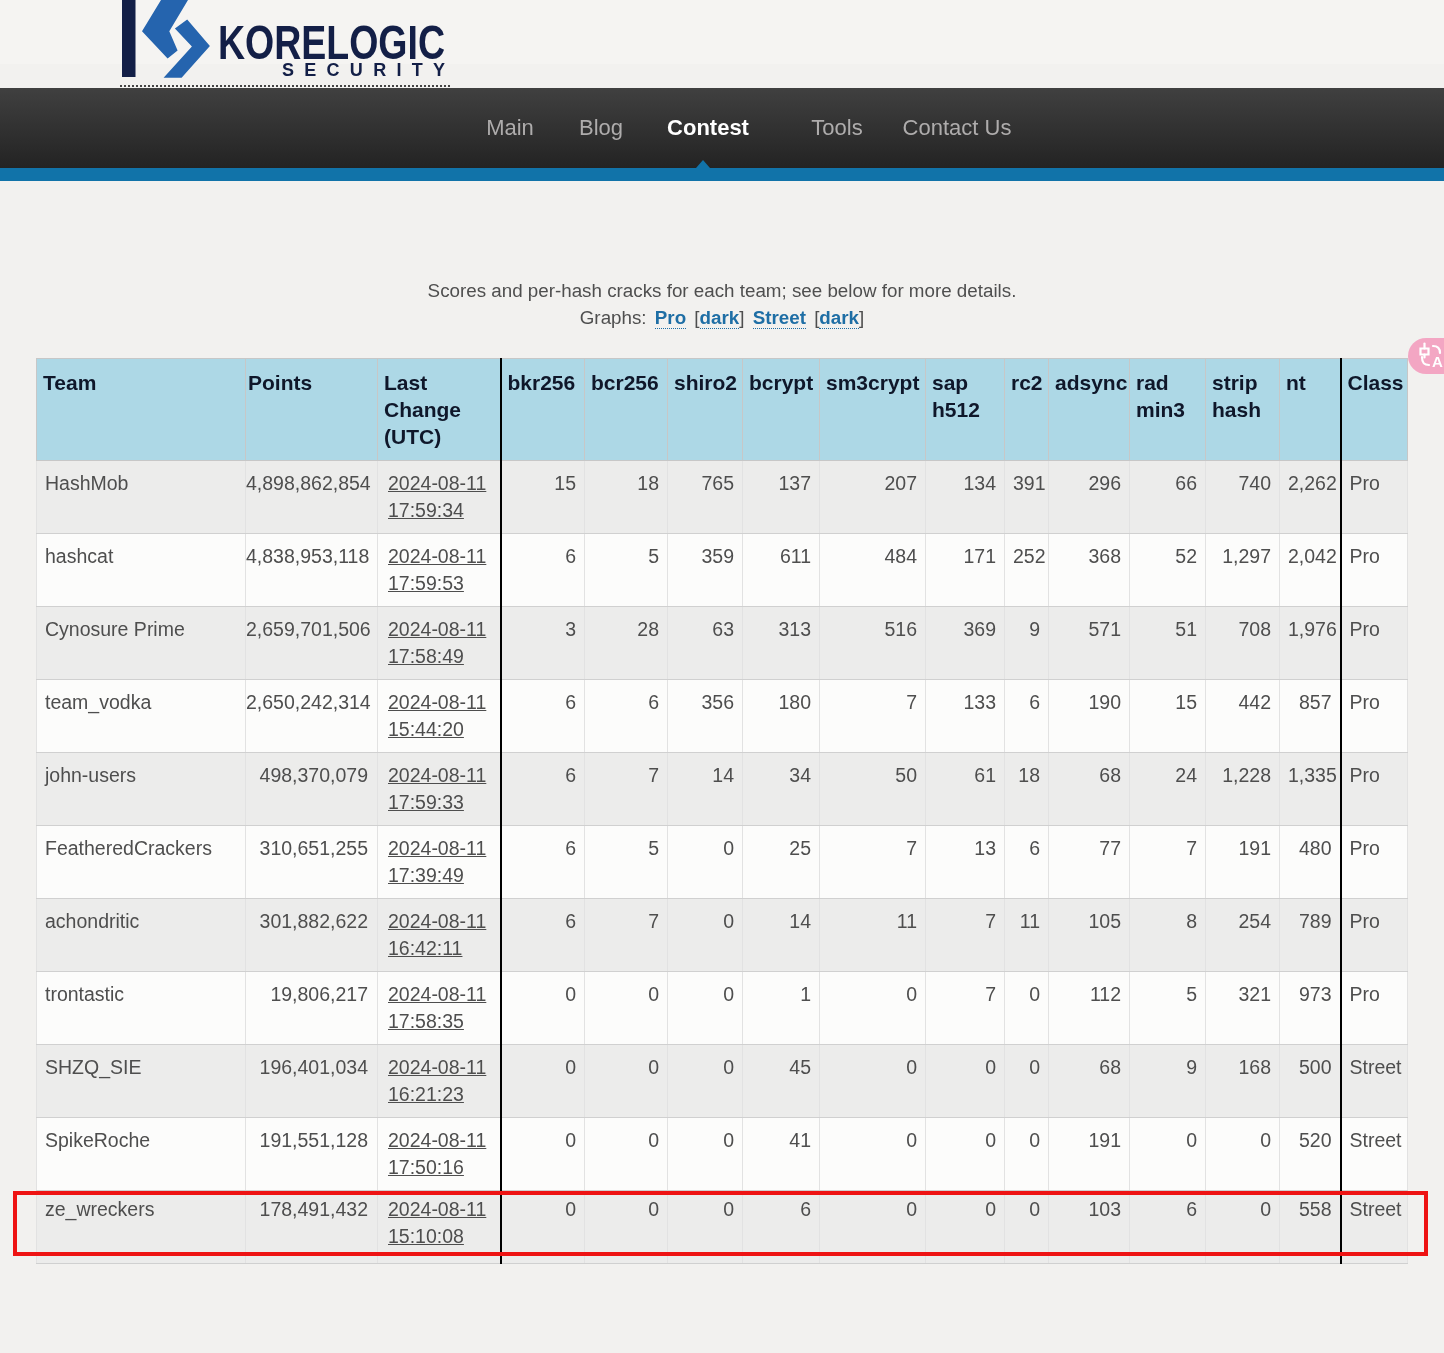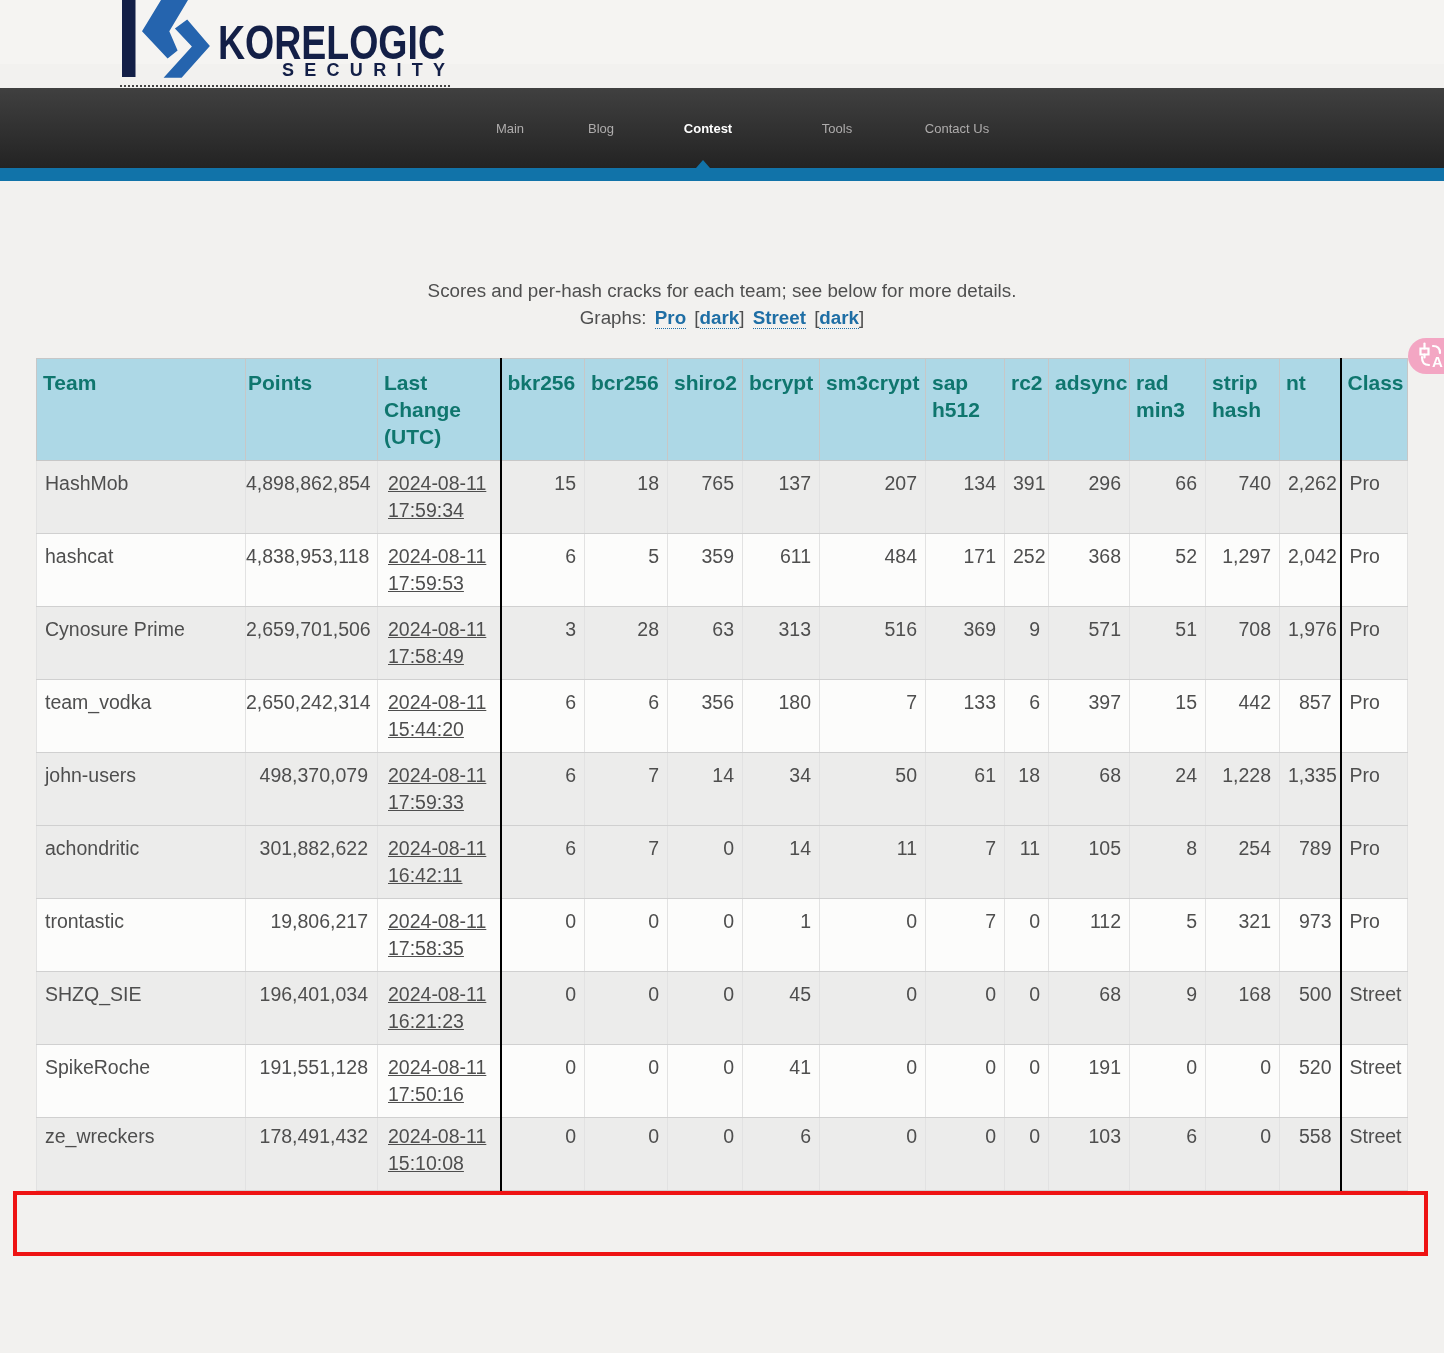--- a/index.html
+++ b/index.html
@@ -19,21 +19,21 @@
   border-top:2px dotted #444;
 }
 #logo { position:absolute; left:100px; top:0; }
 
 #nav {
   position:absolute; left:0; top:88px; width:1444px; height:80px;
   background:linear-gradient(#404040,#232323);
 }
 #nav .it {
   position:absolute; top:50%; transform:translate(-50%,-50%);
-  color:#aeacac; font-size:13px; white-space:nowrap;
+  color:#aeacac; font-size:22px; white-space:nowrap;
 }
 #nav .it.on { color:#fff; font-weight:bold; }
 #bluebar {
   position:absolute; left:0; top:168px; width:1444px; height:13px;
   background:#1173a9;
 }
 #bluebar .tri {
   position:absolute; left:696px; top:-8px;
   width:0; height:0;
   border-left:7px solid transparent;
@@ -56,21 +56,21 @@
   border-top:1px solid #d0d0d0;
   border-bottom:1px solid #d0d0d0;
   vertical-align:top;
   padding:9px 8px 0 8px;
   font-weight:normal;
   text-align:left;
   color:#4e4e4e;
   line-height:27px;
   overflow:hidden;
 }
-th { color:#0f766e; font-weight:bold; background:#add8e6; border-color:#c7c7c7; font-size:21px; padding-top:10px; padding-left:6px; }
+th { color:#0f172a; font-weight:bold; background:#add8e6; border-color:#c7c7c7; font-size:21px; padding-top:10px; padding-left:6px; }
 tr.hd { height:102px; }
 tr.r { height:73px; }
 tr.g td { background:#ececeb; }
 tr.w td { background:#fcfcfb; }
 td.n { text-align:right; } td.pts { text-align:right; padding-left:0; padding-right:9px; } td.date { padding-left:10px;text-decoration:underline; } tr.last td { padding-top:5px; }
 .bl { border-left:2px solid #000 !important; }
 table { border:1px solid #c3c3c3; }
 
 #redbox {
   position:absolute; left:13px; top:1191px; width:1415px; height:65px;
@@ -201,41 +201,58 @@
         <td>team_vodka</td>
         <td class="pts">2,650,242,314</td>
         <td class="date">2024-08-11<br>15:44:20</td>
         <td class="n bl">6</td>
         <td class="n">6</td>
         <td class="n">356</td>
         <td class="n">180</td>
         <td class="n">7</td>
         <td class="n">133</td>
         <td class="n">6</td>
-        <td class="n">397</td>
+        <td class="n">190</td>
         <td class="n">15</td>
         <td class="n">442</td>
         <td class="n">857</td>
         <td class="bl">Pro</td>
       </tr>
 <tr class="r g">
         <td>john-users</td>
         <td class="pts">498,370,079</td>
         <td class="date">2024-08-11<br>17:59:33</td>
         <td class="n bl">6</td>
         <td class="n">7</td>
         <td class="n">14</td>
         <td class="n">34</td>
         <td class="n">50</td>
         <td class="n">61</td>
         <td class="n">18</td>
         <td class="n">68</td>
         <td class="n">24</td>
         <td class="n">1,228</td>
         <td class="n">1,335</td>
+        <td class="bl">Pro</td>
+      </tr>
+<tr class="r w">
+        <td>FeatheredCrackers</td>
+        <td class="pts">310,651,255</td>
+        <td class="date">2024-08-11<br>17:39:49</td>
+        <td class="n bl">6</td>
+        <td class="n">5</td>
+        <td class="n">0</td>
+        <td class="n">25</td>
+        <td class="n">7</td>
+        <td class="n">13</td>
+        <td class="n">6</td>
+        <td class="n">77</td>
+        <td class="n">7</td>
+        <td class="n">191</td>
+        <td class="n">480</td>
         <td class="bl">Pro</td>
       </tr>
 <tr class="r g">
         <td>achondritic</td>
         <td class="pts">301,882,622</td>
         <td class="date">2024-08-11<br>16:42:11</td>
         <td class="n bl">6</td>
         <td class="n">7</td>
         <td class="n">0</td>
         <td class="n">14</td>

